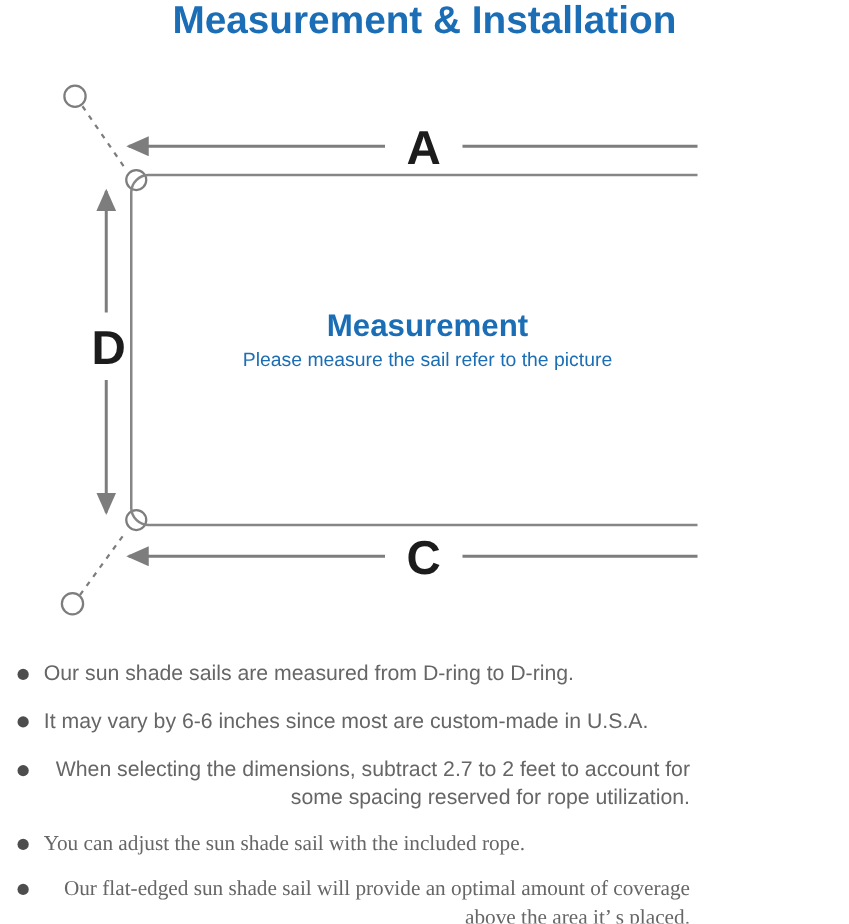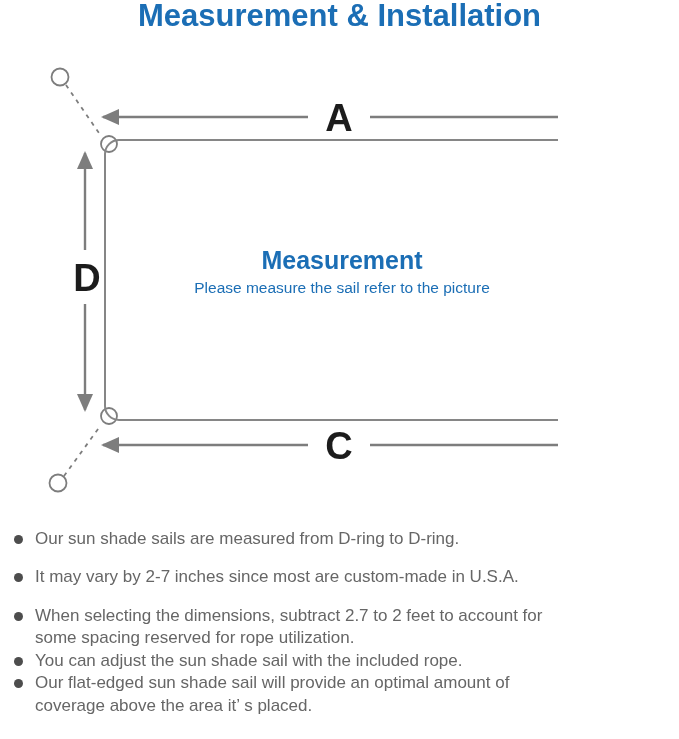--- a/index.html
+++ b/index.html
@@ -16,23 +16,23 @@
     font-size:31px;font-weight:bold;
     color:#1b6eb5;
     letter-spacing:0px;
     margin:0;
   }
   .diagram-svg{position:absolute;top:0;left:0;}
   .notes{
     position:absolute;top:528px;left:10px;right:6px;
     list-style:none;margin:0;padding:0;
   }
-  .note-item{display:flex;align-items:flex-start;}
+  .note-item{display:flex;align-items:flex-start;text-align:right;}
   .note-item.m16{margin-top:16px;}
-  .note-item.m14{}
+  .note-item.m14{margin-top:14px;font-family:Liberation Serif, serif;}
   .bullet-dot{
     flex:0 0 auto;
     width:9px;height:9px;border-radius:50%;
     background:#4d4d4d;
     margin:7px 12px 0 4px;
   }
   .note-text{
     font-size:17px;line-height:1.32;color:#666666;
   }
 </style>
@@ -101,21 +101,21 @@
     </g>
   </svg>
 
   <ul class="notes">
     <li class="note-item">
       <span class="bullet-dot"></span>
       <span class="note-text">Our sun shade sails are measured from D-ring to D-ring.</span>
     </li>
     <li class="note-item m16">
       <span class="bullet-dot"></span>
-      <span class="note-text">It may vary by 2-7 inches since most are custom-made in U.S.A.</span>
+      <span class="note-text">It may vary by 6-6 inches since most are custom-made in U.S.A.</span>
     </li>
     <li class="note-item m16">
       <span class="bullet-dot"></span>
       <span class="note-text">When selecting the dimensions, subtract 2.7 to 2 feet to account for some spacing reserved for rope utilization.</span>
     </li>
     <li class="note-item m14">
       <span class="bullet-dot"></span>
       <span class="note-text">You can adjust the sun shade sail with the included rope.</span>
     </li>
     <li class="note-item m14">

